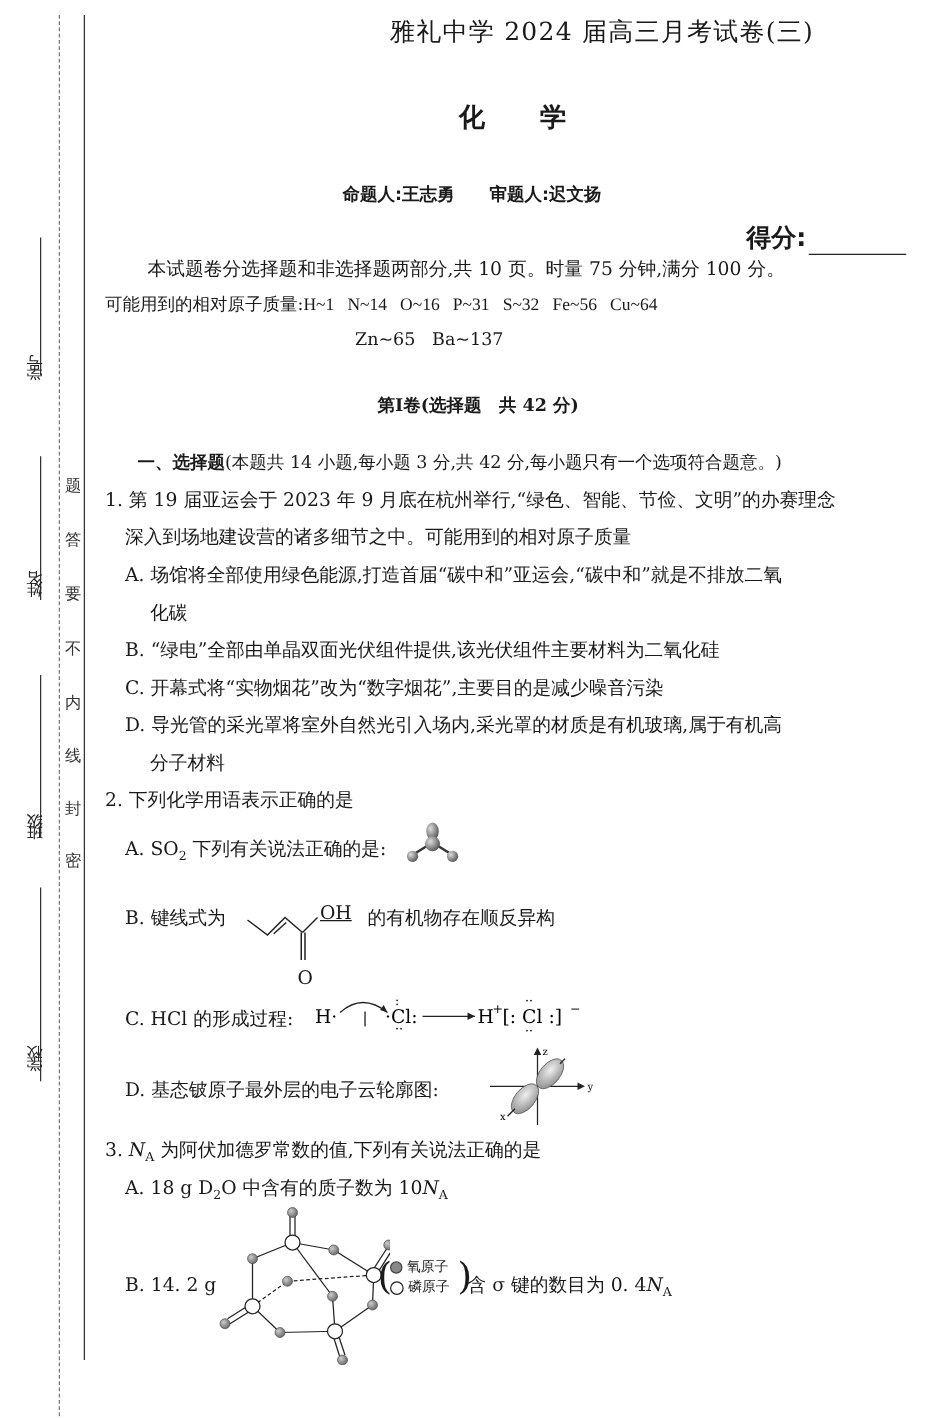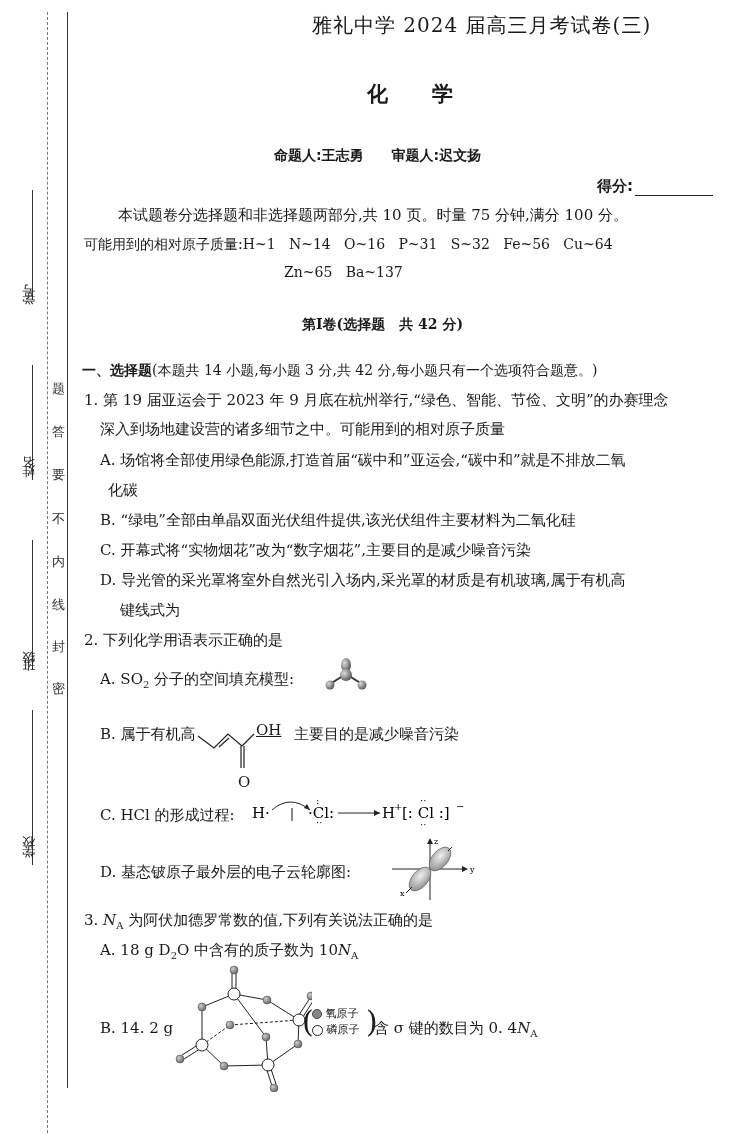--- a/index.html
+++ b/index.html
@@ -15,25 +15,25 @@
   .vlabel { position: absolute; font-size: 13px; writing-mode: vertical-rl; transform: rotate(180deg);
             letter-spacing: 2px; color: #222; }
   .vline { position: absolute; width: 1px; background: #333; left: 32px; }
   .seal { position: absolute; left: 52px; font-size: 13px; color: #333; }
 
   .title { left: 312px; top: 12px; font-size: 20px; letter-spacing: 1px; font-family: "DejaVu Serif", serif; }
   .subject { left: 367px; top: 80px; font-size: 21px; font-weight: bold;
              font-family: "DejaVu Sans", sans-serif; letter-spacing: 44px; }
   .authors { left: 274px; top: 147px; font-size: 14px; font-weight: bold; font-family: "DejaVu Sans", sans-serif; }
   .authors span + span { margin-left: 28px; }
-  .score { left: 597px; top: 177px; font-size: 15px; font-weight: bold; font-family: "DejaVu Sans", sans-serif; }
+  .score { left: 597px; top: 177px; font-size: 20px; font-weight: bold; font-family: "DejaVu Sans", sans-serif; }
   .score .blank { display: inline-block; width: 78px; border-bottom: 1px solid #222; height: 14px; vertical-align: bottom; margin-left: 2px; }
   .line { font-size: 15px; line-height: 20px; white-space: nowrap; }
   .section-head { left: 302px; top: 316px; font-size: 14px; font-weight: bold; }
-  .bold { font-weight: bold; font-family: "DejaVu Sans", sans-serif; }
+  .bold { font-weight: bold; font-family: "DejaVu Sans", sans-serif; margin-left: 28px; }
   .footer { left: 286px; top: 1144px; font-size: 11px; font-family: Liberation Mono, monospace; }
   sub { font-size: 10px; }
   .ital { font-style: italic; }
 </style>
 </head>
 <body>
 
 <div class="margin-dash"></div>
 <div class="margin-solid"></div>
 
@@ -59,69 +59,69 @@
 <div class="abs subject">化学</div>
 <div class="abs authors">
   <span>命题人:王志勇</span><span>审题人:迟文扬</span>
 </div>
 <div class="abs score">
   <span>得分:</span><span class="blank"></span>
 </div>
 
 <div class="abs line" style="left:118px;top:205px;">本试题卷分选择题和非选择题两部分,共 10 页。时量 75 分钟,满分 100 分。</div>
 <div class="abs line" style="left:84px;top:234px;font-size:14px;">
-  <span>可能用到的相对原子质量:</span><span style="white-space:pre;">H~1   N~14   O~16   P~31   S~32   Fe~56   Cu~64</span>
+  <span>可能用到的相对原子质量:</span><span style="white-space:pre;font-family:Liberation Serif, serif;">H~1   N~14   O~16   P~31   S~32   Fe~56   Cu~64</span>
 </div>
 <div class="abs line" style="left:284px;top:262px;font-size:14px;white-space:pre;">Zn~65   Ba~137</div>
 
 <div class="abs section-head">第Ⅰ卷(选择题　共 42 分)</div>
 <div class="abs line" style="left:82px;top:360px;font-size:14px;">
   <span class="bold">一、选择题</span><span>(本题共 14 小题,每小题 3 分,共 42 分,每小题只有一个选项符合题意。)</span>
 </div>
 
 <div class="abs line" style="left:84px;top:390px;">1. 第 19 届亚运会于 2023 年 9 月底在杭州举行,“绿色、智能、节俭、文明”的办赛理念</div>
 <div class="abs line" style="left:100px;top:419px;">深入到场地建设营的诸多细节之中。可能用到的相对原子质量</div>
 <div class="abs line" style="left:100px;top:450px;">A. 场馆将全部使用绿色能源,打造首届“碳中和”亚运会,“碳中和”就是不排放二氧</div>
-<div class="abs line" style="left:108px;top:480px;text-align:right;">化碳</div>
+<div class="abs line" style="left:120px;top:480px;text-align:right;">化碳</div>
 <div class="abs line" style="left:100px;top:510px;">B. “绿电”全部由单晶双面光伏组件提供,该光伏组件主要材料为二氧化硅</div>
 <div class="abs line" style="left:100px;top:540px;">C. 开幕式将“实物烟花”改为“数字烟花”,主要目的是减少噪音污染</div>
 <div class="abs line" style="left:100px;top:570px;">D. 导光管的采光罩将室外自然光引入场内,采光罩的材质是有机玻璃,属于有机高</div>
-<div class="abs line" style="left:120px;top:600px;">键线式为</div>
+<div class="abs line" style="left:120px;top:600px;">分子材料</div>
 
 <div class="abs line" style="left:84px;top:630px;text-align:center;">2. 下列化学用语表示正确的是</div>
 
 <div class="abs line" style="left:100px;top:669px;">
-  <span>A. SO</span><sub>2</sub><span> 分子的空间填充模型:</span>
+  <span>A. SO</span><sub>2</sub><span> 下列有关说法正确的是:</span>
 </div>
 <svg class="abs" style="left:318px;top:656px;" width="60" height="40">
   <defs>
       <radialGradient id="g1" cx="35%" cy="35%" r="70%">
         <stop offset="0" stop-color="#ddd"></stop>
         <stop offset="1" stop-color="#555"></stop>
       </radialGradient>
     </defs>
   <line x1="28" y1="18" x2="12" y2="28" stroke="#333" stroke-width="2"></line>
   <line x1="28" y1="18" x2="44" y2="28" stroke="#333" stroke-width="2"></line>
   <ellipse cx="28" cy="9" rx="5" ry="7" fill="url(#g1)"></ellipse>
   <circle cx="28" cy="19" r="6" fill="url(#g1)"></circle>
   <circle cx="12" cy="29" r="4.5" fill="url(#g1)"></circle>
   <circle cx="44" cy="29" r="4.5" fill="url(#g1)"></circle>
 </svg>
 
-<div class="abs line" style="left:100px;top:724px;">B. 属于有机高</div>
+<div class="abs line" style="left:100px;top:724px;">B. 键线式为</div>
 <svg class="abs" style="left:196px;top:722px;" width="70" height="70">
   <polyline points="2,14 18,26 32,12 46,24" fill="none" stroke="#222" stroke-width="1.2"></polyline>
   <line x1="21" y1="22" x2="31" y2="13" stroke="#222" stroke-width="1.2" transform="translate(2,3)"></line>
   <line x1="46" y1="24" x2="58" y2="12" stroke="#222" stroke-width="1.2"></line>
   <line x1="45" y1="24" x2="45" y2="46" stroke="#222" stroke-width="1.2"></line>
   <line x1="48" y1="24" x2="48" y2="46" stroke="#222" stroke-width="1.2"></line>
 </svg>
 <div class="abs line" style="left:256px;top:720px;text-decoration:underline;">OH</div>
 <div class="abs line" style="left:238px;top:772px;">O</div>
-<div class="abs line" style="left:294px;top:724px;">主要目的是减少噪音污染</div>
+<div class="abs line" style="left:294px;top:724px;">的有机物存在顺反异构</div>
 
 <div class="abs line" style="left:100px;top:805px;">
   <span>C. HCl 的形成过程:</span>
 </div>
 <svg class="abs" style="left:250px;top:792px;" width="220" height="40">
   <text x="2" y="26" font-size="15" font-family="DejaVu Serif, serif">H·</text>
   <path d="M22 18 Q40 2 60 18" fill="none" stroke="#222" stroke-width="1"></path>
   <polygon points="60,18 54,16 57,12" fill="#222"></polygon>
   <text x="40" y="26" font-size="12" font-family="DejaVu Serif, serif">|</text>
   <text x="58" y="26" font-size="15" font-family="DejaVu Serif, serif">·Cl:</text>

